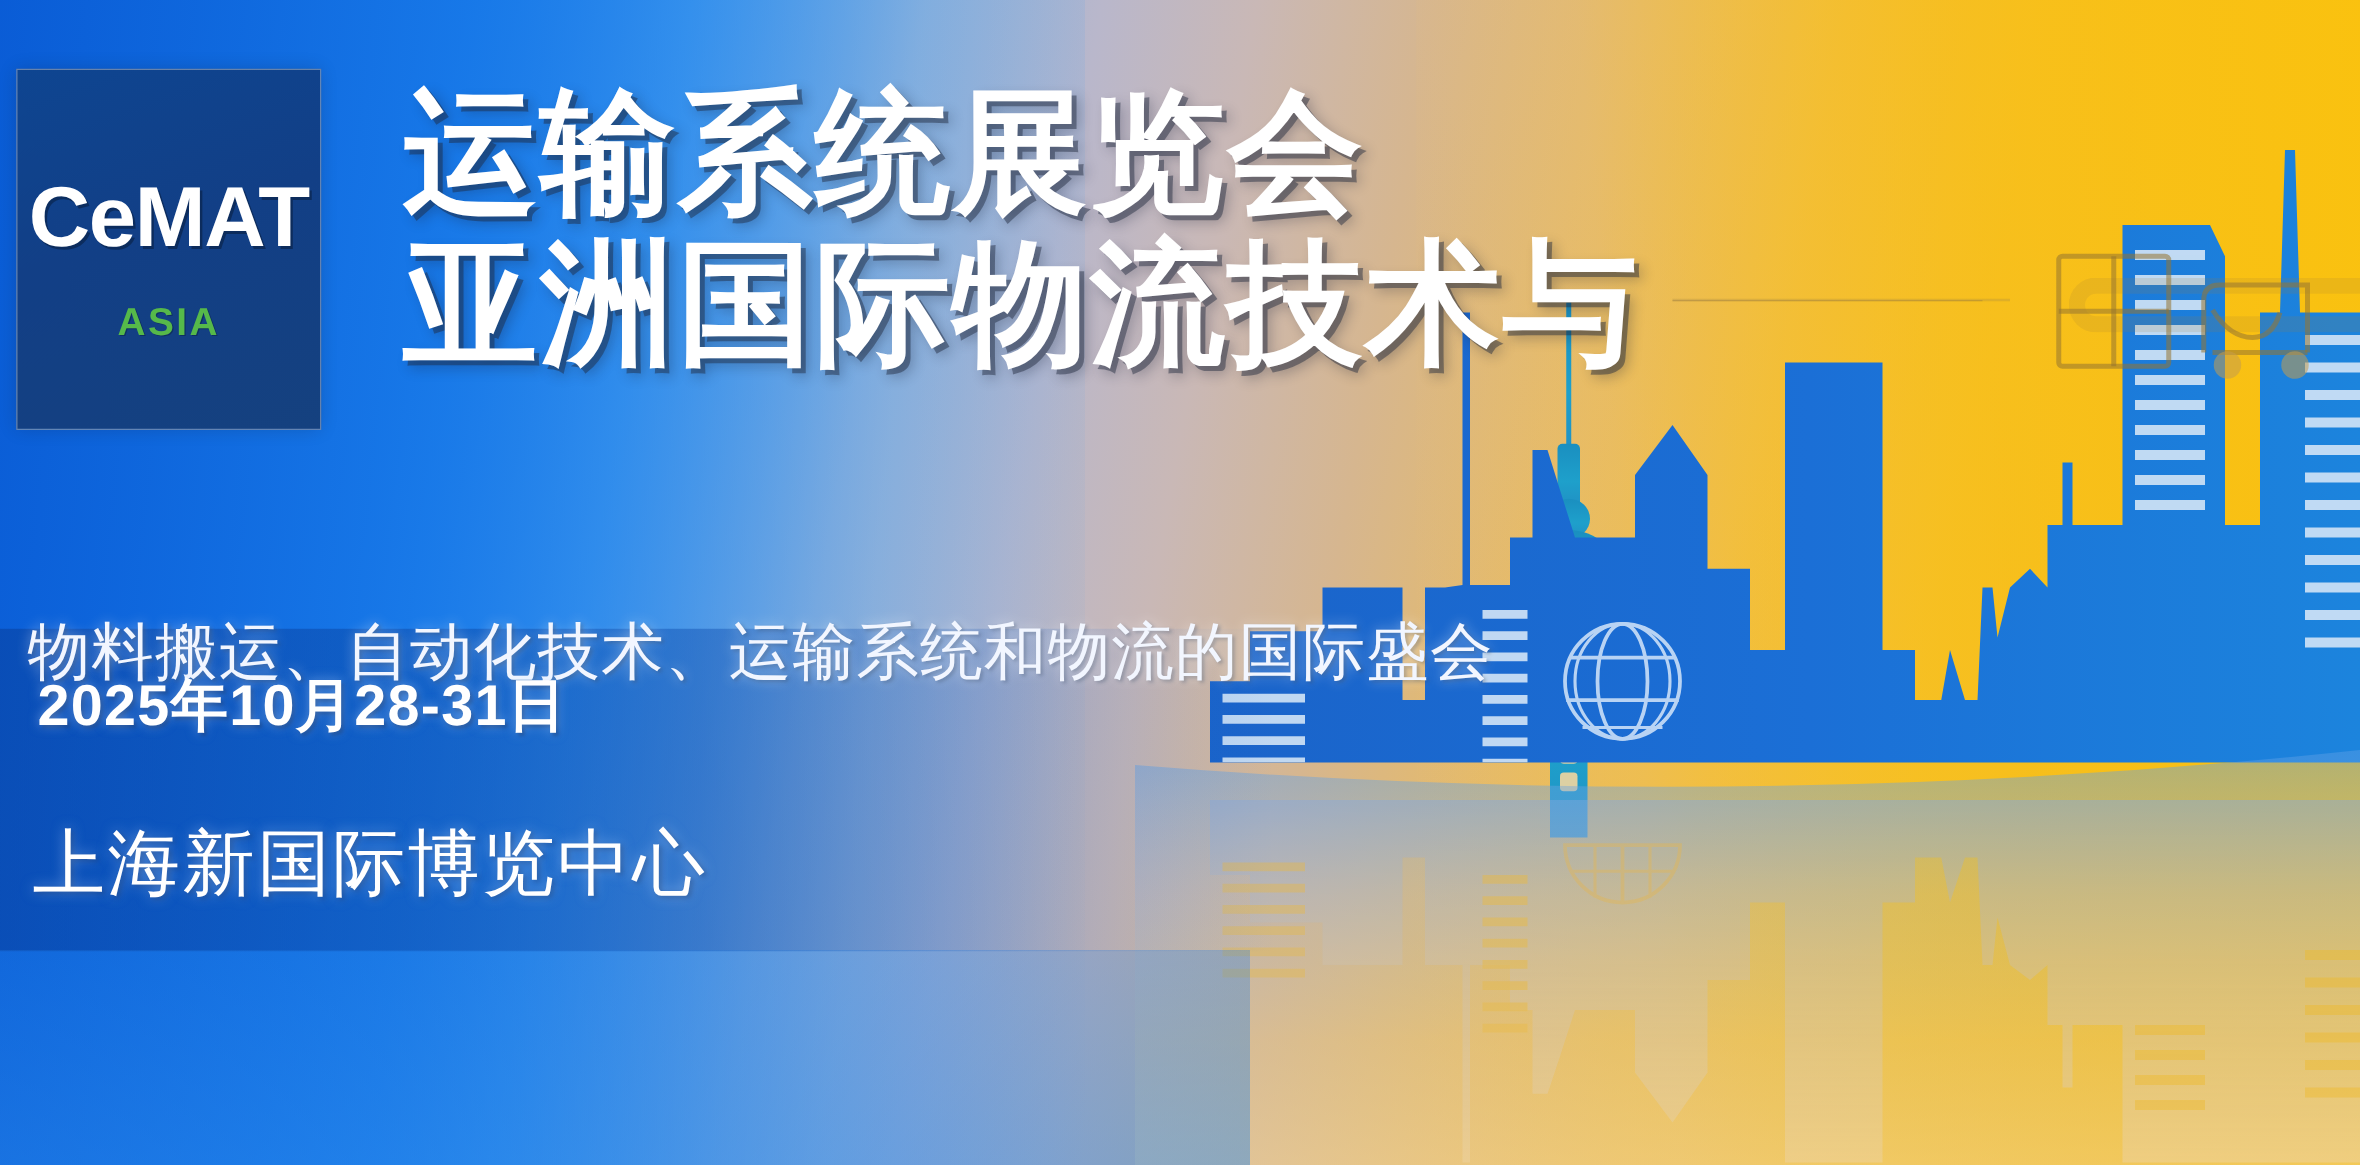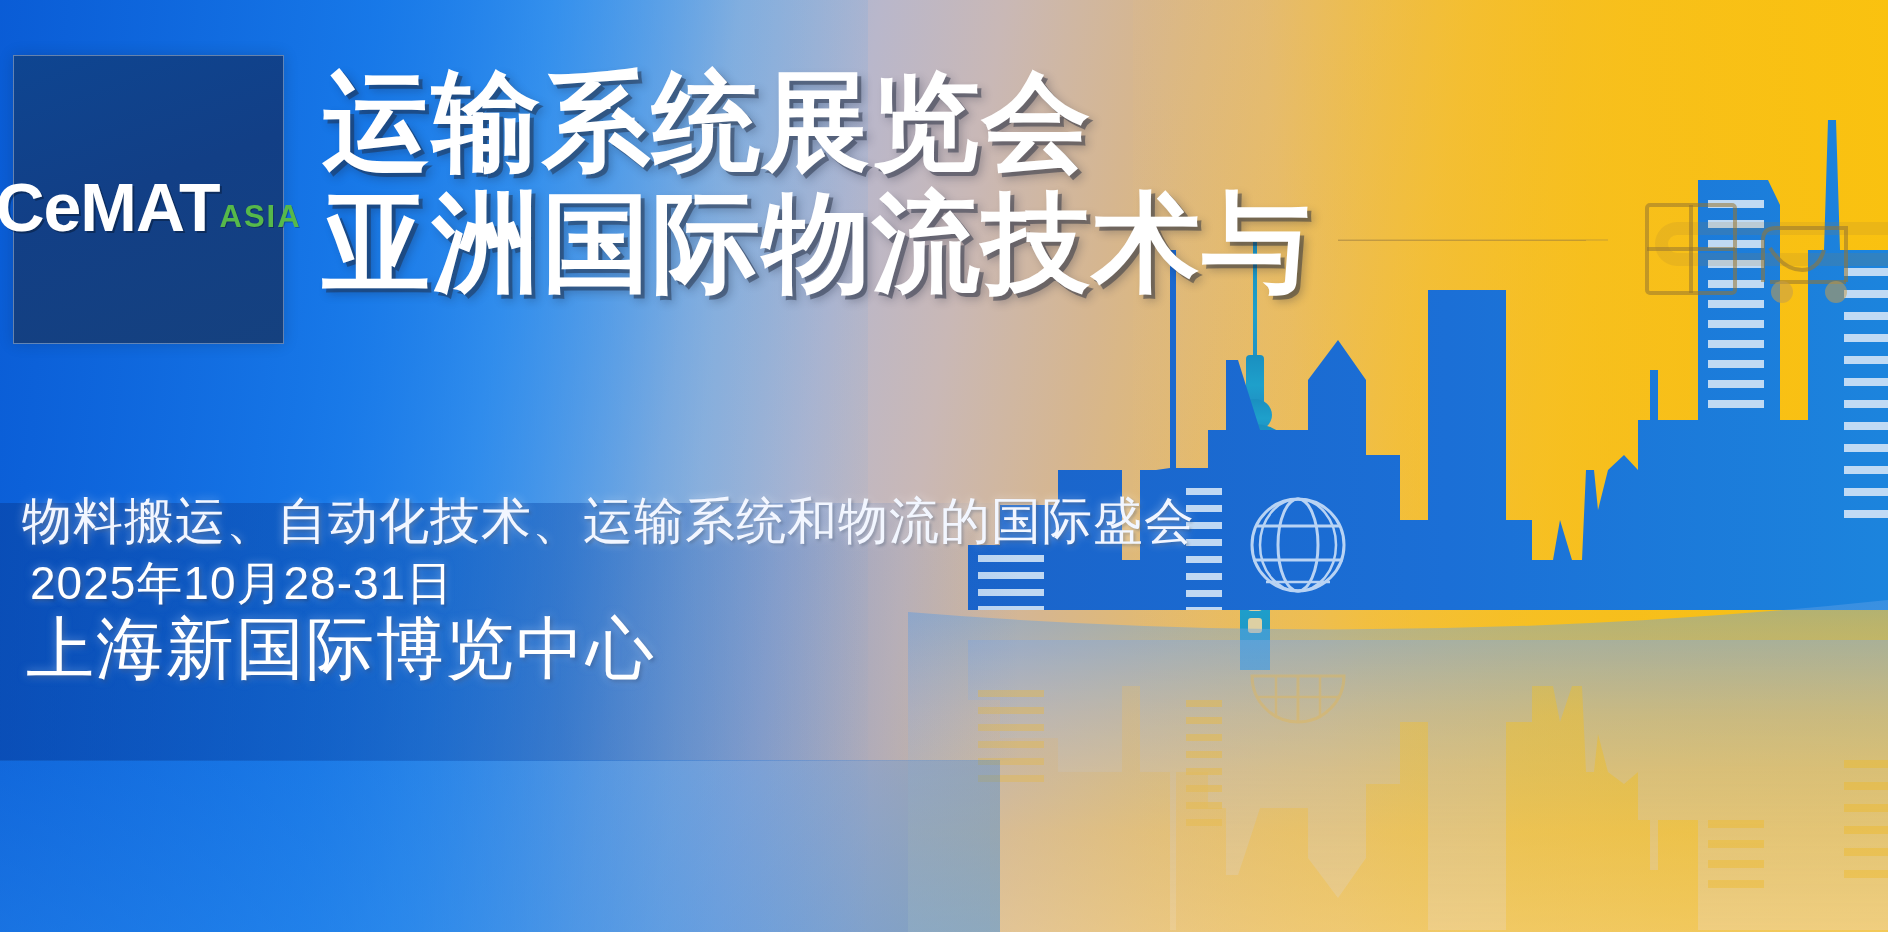--- a/index.html
+++ b/index.html
@@ -43,24 +43,24 @@
     pointer-events:none;
   }
   .bottom-band{
     position:absolute;left:0;bottom:0;width:1000px;height:172px;
     background:linear-gradient(180deg,rgba(30,120,225,.30),rgba(40,135,235,.45));
     pointer-events:none;
   }
 
   
   .logo{
-    position:absolute;left:13px;top:55px;width:271px;height:289px;
+    position:absolute;left:13px;top:55px;width:244px;height:289px;
     background:linear-gradient(160deg,#0e4591 0%,#123f86 45%,#15417f 100%);
     border:1px solid rgba(255,255,255,.35);
-    display:flex;flex-direction:row;align-items:center;justify-content:center;
+    display:flex;flex-direction:column;align-items:center;justify-content:center;
     box-shadow:0 0 14px rgba(0,0,0,.16);
   }
   .logo-main{
     color:#fff;font-weight:700;font-size:68px;letter-spacing:-1px;line-height:1;
     text-shadow:2px 2px 0 rgba(0,0,0,.30);
     margin-top:14px;
   }
   .logo-sub{
     color:#56b94a;font-weight:700;font-size:31px;letter-spacing:2px;line-height:1;
     margin-top:34px;text-shadow:1px 1px 0 rgba(0,0,0,.25);
@@ -82,28 +82,28 @@
 
   .subtitle{
     position:absolute;left:22px;top:488px;
     color:#f2f6ff;
     font-size:50px;font-weight:400;letter-spacing:1px;
     text-shadow:0 0 10px rgba(255,255,255,.45),2px 2px 3px rgba(40,60,90,.35);
     white-space:nowrap;
   }
 
   .date-line{
-    position:absolute;left:30px;top:553px;
-    color:#ffffff;font-size:46px;font-weight:400;letter-spacing:1px;
+    position:absolute;left:30px;top:534px;
+    color:#ffffff;font-size:46px;font-weight:700;letter-spacing:1px;
     text-shadow:0 0 9px rgba(190,220,255,.5),2px 2px 3px rgba(10,40,90,.45);
     white-space:nowrap;
   }
   .venue-line{
-    position:absolute;left:26px;top:604px;
-    color:#ffffff;font-size:68px;font-weight:400;letter-spacing:2px;
+    position:absolute;left:26px;top:652px;
+    color:#ffffff;font-size:58px;font-weight:400;letter-spacing:2px;
     text-shadow:0 0 10px rgba(190,220,255,.5),2px 2px 4px rgba(10,40,90,.45);
     white-space:nowrap;
   }
 
   
   .art{position:absolute;right:0;top:0;width:980px;height:932px;pointer-events:none;}
   .art svg{display:block;width:100%;height:100%;}
 
   
   .hairline{position:absolute;height:1px;background:rgba(140,110,60,.30);}

